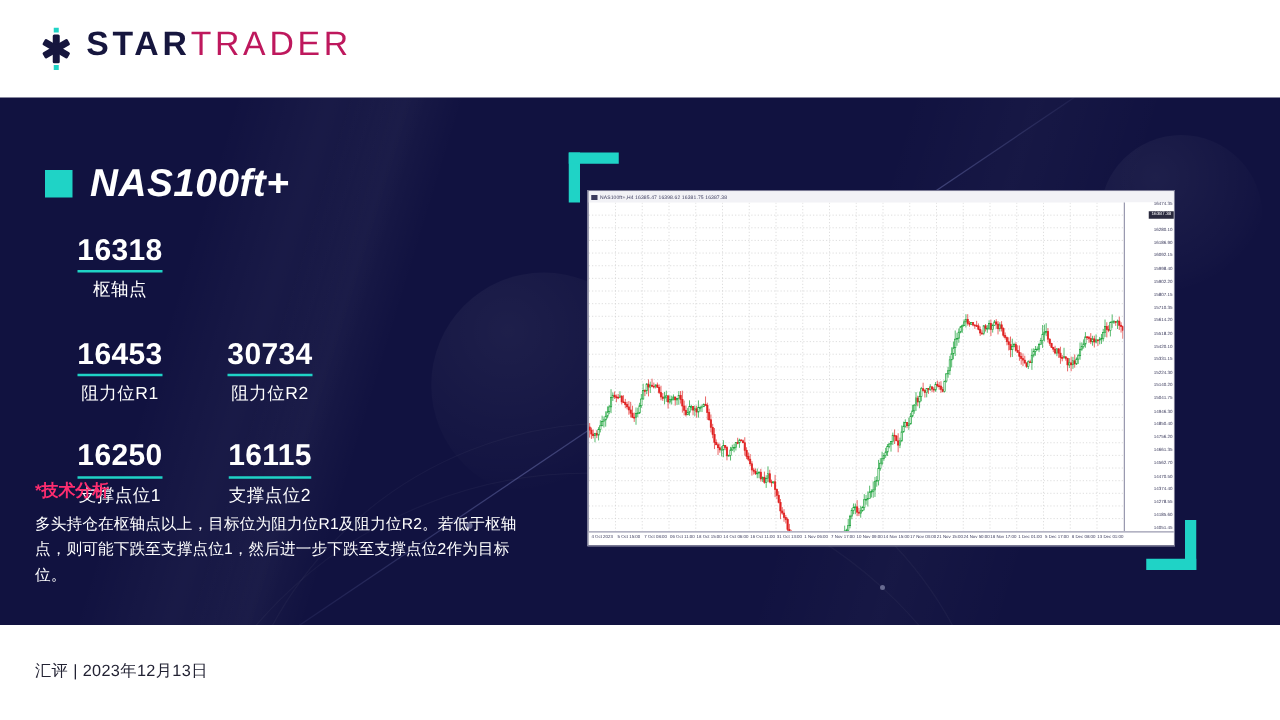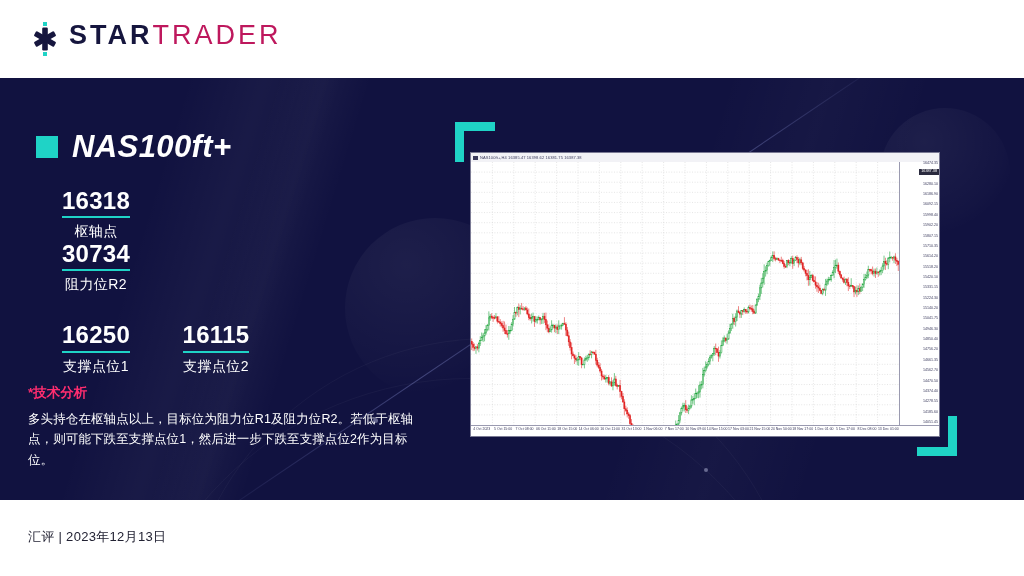--- a/index.html
+++ b/index.html
@@ -168,27 +168,31 @@
   <div class="wave" style="left:120px; top:300px; width:700px; height:700px;"></div>
   <div class="dot" style="left:373px; top:340px; width:5px; height:5px;"></div>
   <div class="dot" style="left:704px; top:390px; width:4px; height:4px;"></div>
 
   <div id="title-row">
     <div id="title-square"></div>
     <div id="title-text">NAS100ft+</div>
   </div>
 
   <div id="levels">
-    <div class="lvl-row" style="align-items:flex-end;">
+    <div class="lvl-row" style="margin-bottom:30px;align-items:flex-end;">
       <div class="lvl" style="width:120px;">
         <div class="lvl-val">16318</div>
         <div class="lvl-lab">枢轴点</div>
       </div>
     </div>
     <div class="lvl-row" style="margin-bottom:28px;">
+      <div class="lvl" style="width:120px;">
+        <div class="lvl-val">16453</div>
+        <div class="lvl-lab">阻力位R1</div>
+      </div>
       <div class="lvl" style="width:120px;">
         <div class="lvl-val">30734</div>
         <div class="lvl-lab">阻力位R2</div>
       </div>
     </div>
     <div class="lvl-row">
       <div class="lvl" style="width:120px;">
         <div class="lvl-val">16250</div>
         <div class="lvl-lab">支撑点位1</div>
       </div>

